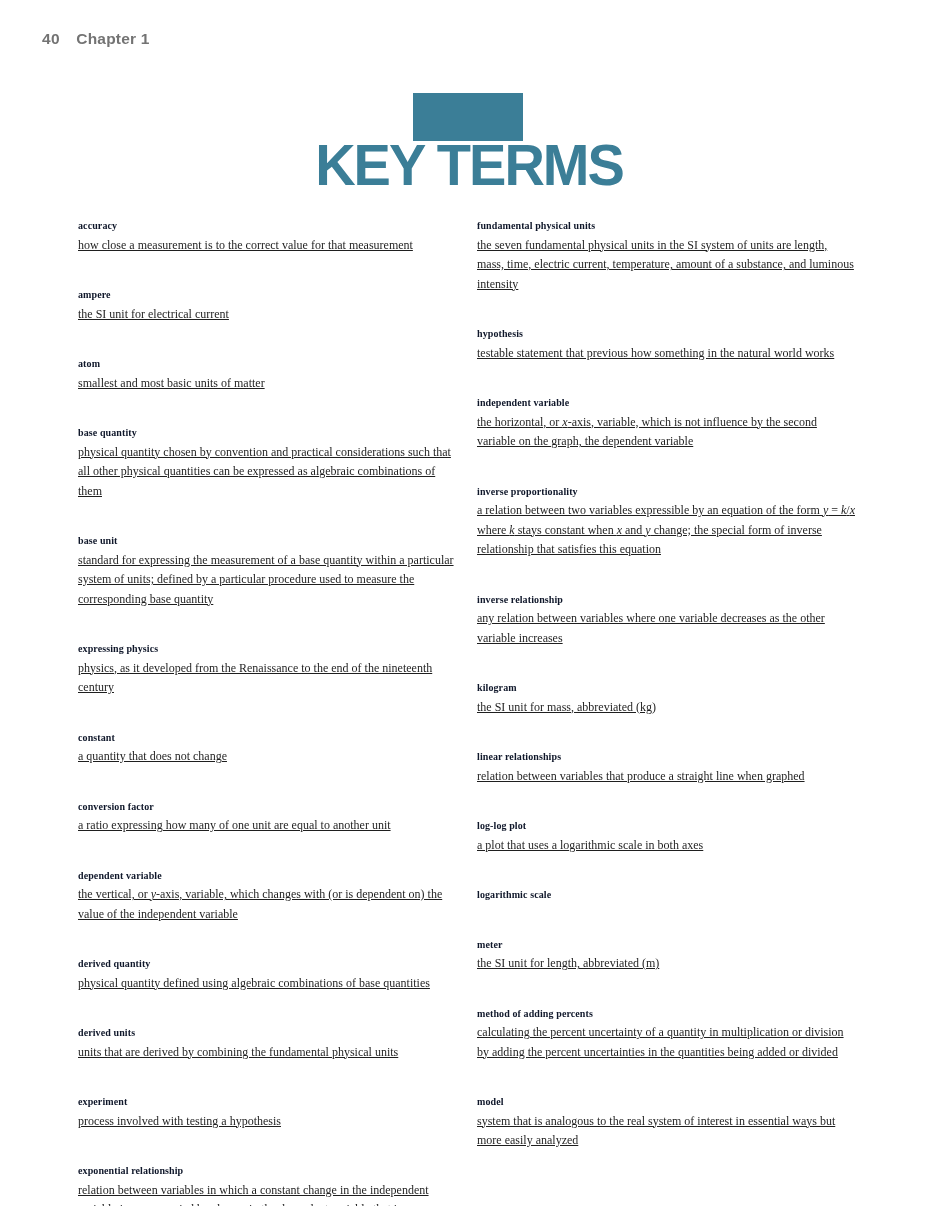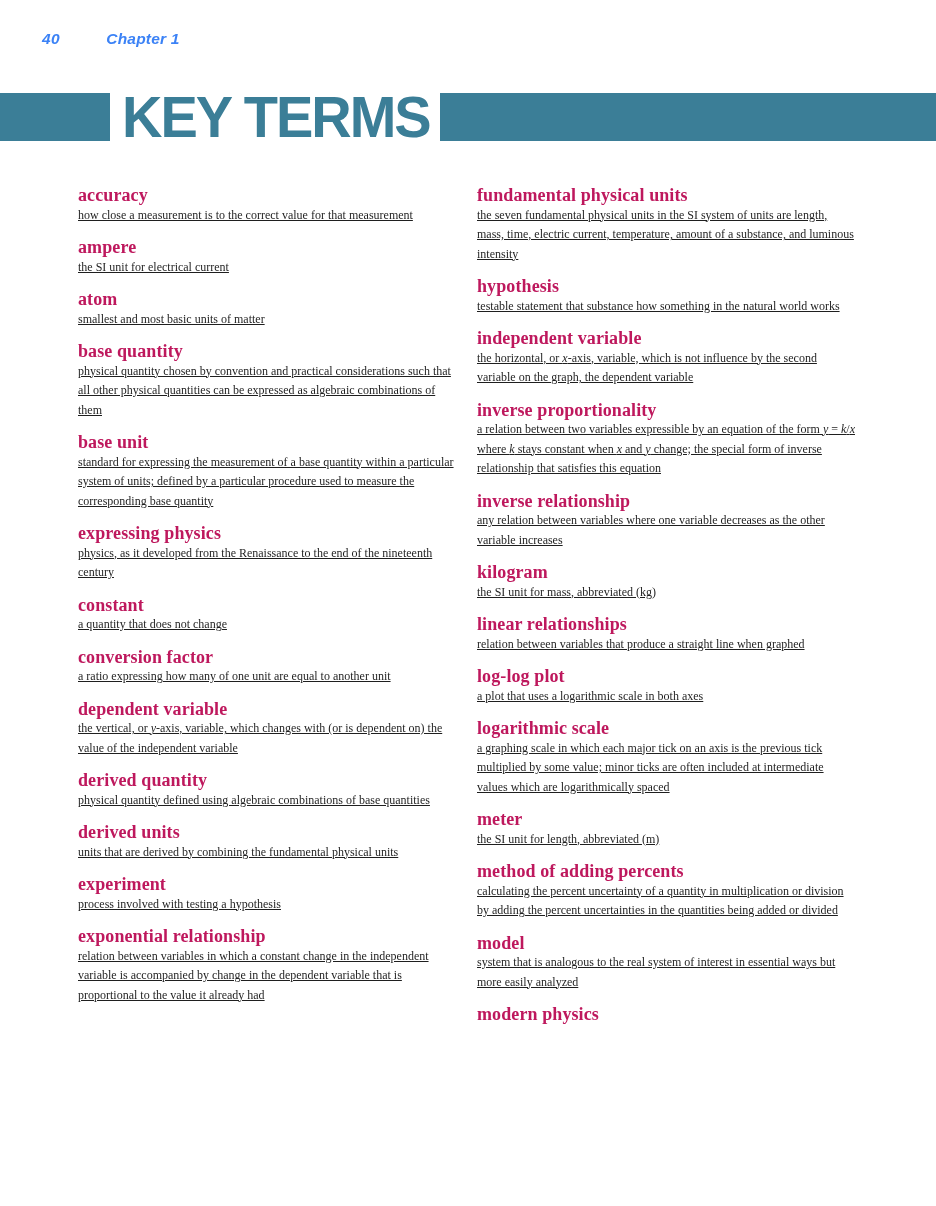--- a/index.html
+++ b/index.html
@@ -9,30 +9,30 @@
     font-family: "Liberation Serif", serif;
     position: relative;
     overflow: hidden;
   }
   :root { --accent: #3b7e97; }
 
   
   .page-header {
     position: absolute; top: 30px; left: 42px;
     font-family: "Liberation Sans", sans-serif;
-    font-weight: bold; font-size: 15.5px; color: #3b82f6;
-    display: flex; align-items: flex-start; font-style: italic;
+    font-weight: bold; font-size: 15.5px; color: #737373;
+    display: flex; align-items: flex-start;
   }
   .page-number { letter-spacing: 0.5px; }
-  .chapter-label { margin-left: 46px; letter-spacing: 0.2px; }
+  .chapter-label { margin-left: 16px; letter-spacing: 0.2px; }
 
   
   .banner {
     position: absolute; top: 93px; left: 0; right: 0; height: 48px;
-    display: flex; align-items: center;
+    display: flex; align-items: center; flex-direction: column;
   }
   .banner-block-left {
     width: 110px; height: 48px; background: var(--accent); flex: 0 0 auto;
   }
   .banner-title {
     font-family: "Liberation Sans", sans-serif;
     font-weight: bold; font-size: 56px; line-height: 48px;
     color: var(--accent);
     letter-spacing: -2px;
     margin: 0 10px 0 12px;
@@ -45,22 +45,22 @@
 
   
   .terms-wrap {
     position: absolute; top: 186px; left: 78px; right: 80px;
     display: flex; gap: 20px;
   }
   .terms-col { flex: 1 1 0; min-width: 0; }
 
   .term { margin-bottom: 13px; }
   .term-name {
-    font-weight: bold; font-size: 18px; line-height: 19.5px;
-    color: #be185d; letter-spacing: 0.1px;
+    font-weight: bold; font-size: 10px; line-height: 19.5px;
+    color: #0f172a; letter-spacing: 0.1px; margin-top: 30px;
   }
   .term-def {
     font-size: 12px; line-height: 19.5px; color: #1f1f1f; text-decoration: underline;
   }
   .it { font-style: italic; }
 </style>
 </head>
 <body>
 
 <div class="page-header">
@@ -129,21 +129,21 @@
         <div class="term-def">relation between variables in which a constant change in the independent variable is accompanied by change in the dependent variable that is proportional to the value it already had</div>
       </div>
     </div>
   <div class="terms-col">
       <div class="term">
         <div class="term-name">fundamental physical units</div>
         <div class="term-def">the seven fundamental physical units in the SI system of units are length, mass, time, electric current, temperature, amount of a substance, and luminous intensity</div>
       </div>
       <div class="term">
         <div class="term-name">hypothesis</div>
-        <div class="term-def">testable statement that substance how something in the natural world works</div>
+        <div class="term-def">testable statement that previous how something in the natural world works</div>
       </div>
       <div class="term">
         <div class="term-name">independent variable</div>
         <div class="term-def"><span>the horizontal, or </span><span class="it">x</span><span>-axis, variable, which is not influence by the second variable on the graph, the dependent variable</span></div>
       </div>
       <div class="term">
         <div class="term-name">inverse proportionality</div>
         <div class="term-def"><span>a relation between two variables expressible by an equation of the form </span><span class="it">y</span><span> = </span><span class="it">k</span><span>/</span><span class="it">x</span><span> where </span><span class="it">k</span><span> stays constant when </span><span class="it">x</span><span> and </span><span class="it">y</span><span> change; the special form of inverse relationship that satisfies this equation</span></div>
       </div>
       <div class="term">
@@ -157,31 +157,29 @@
       <div class="term">
         <div class="term-name">linear relationships</div>
         <div class="term-def">relation between variables that produce a straight line when graphed</div>
       </div>
       <div class="term">
         <div class="term-name">log-log plot</div>
         <div class="term-def">a plot that uses a logarithmic scale in both axes</div>
       </div>
       <div class="term">
         <div class="term-name">logarithmic scale</div>
-        <div class="term-def">a graphing scale in which each major tick on an axis is the previous tick multiplied by some value; minor ticks are often included at intermediate values which are logarithmically spaced</div>
       </div>
       <div class="term">
         <div class="term-name">meter</div>
         <div class="term-def">the SI unit for length, abbreviated (m)</div>
       </div>
       <div class="term">
         <div class="term-name">method of adding percents</div>
         <div class="term-def">calculating the percent uncertainty of a quantity in multiplication or division by adding the percent uncertainties in the quantities being added or divided</div>
       </div>
       <div class="term">
         <div class="term-name">model</div>
         <div class="term-def">system that is analogous to the real system of interest in essential ways but more easily analyzed</div>
       </div>
       <div class="term">
-        <div class="term-name">modern physics</div>
       </div>
     </div>
 </div>
 
 </body></html>

